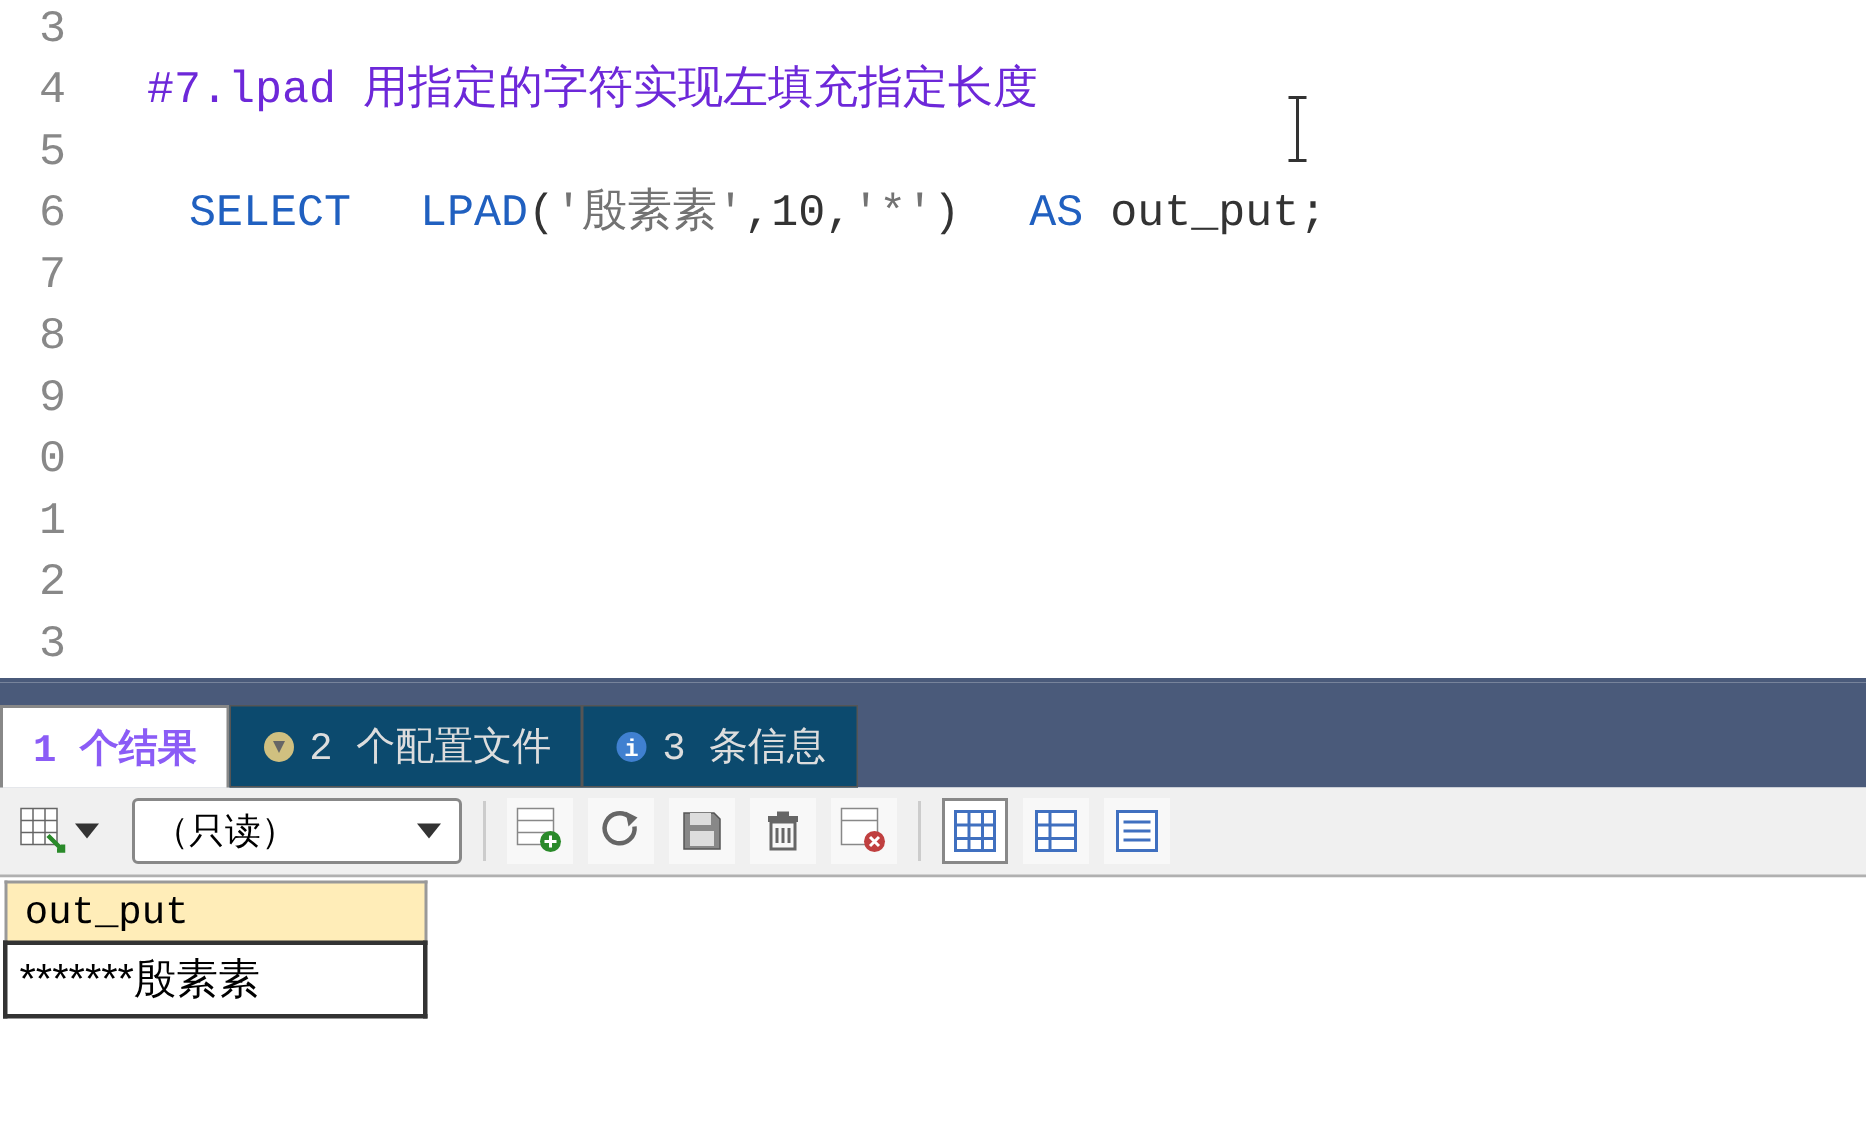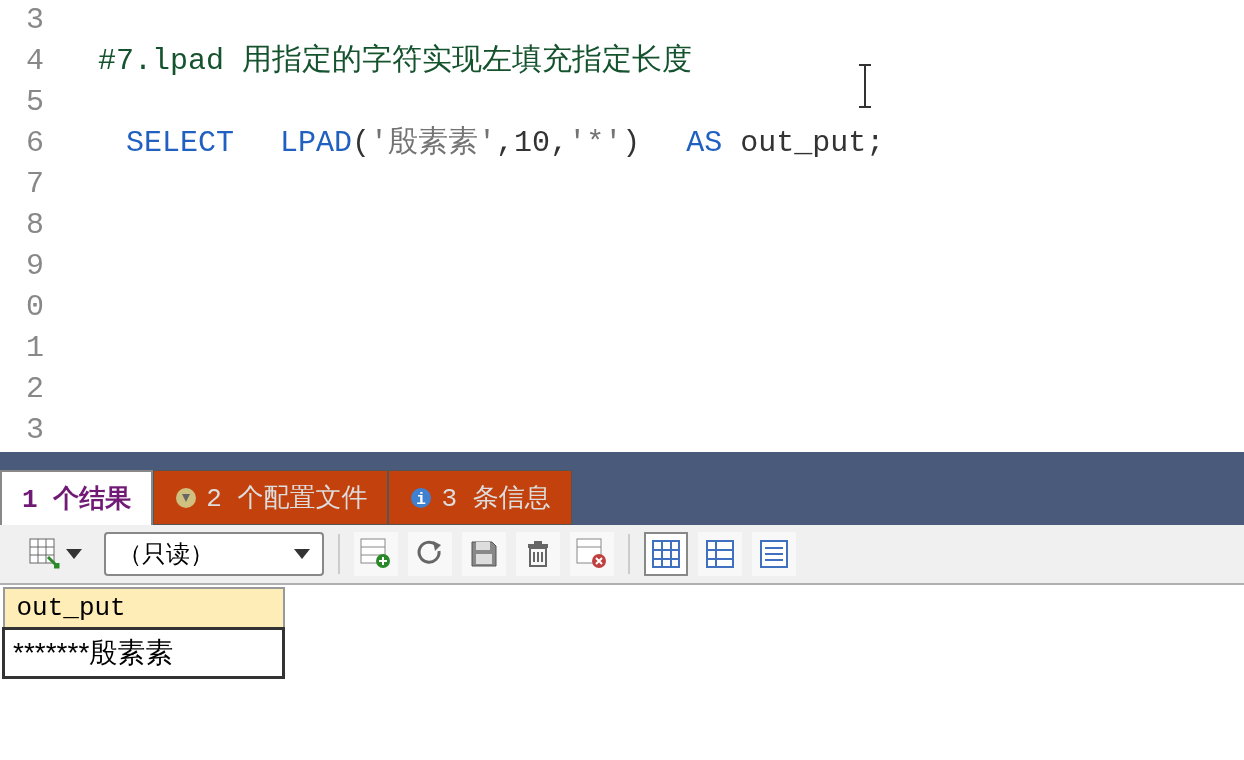--- a/index.html
+++ b/index.html
@@ -41,21 +41,21 @@
       line-height: 41px;
       padding-left: 38px;
       font-family: Consolas, "Courier New", monospace;
       position: relative;
     }
     .code-line {
       height: 41px;
       white-space: pre;
     }
     .comment {
-      color: #14532d;
+      color: #6d28d9;
     }
     .keyword {
       color: #2060c0;
       margin-left: 28px;
     }
     .string {
       color: #737373;
     }
     .normal {
       color: #333;
@@ -97,45 +97,45 @@
       align-items: center;
       padding: 10px 20px;
       font-size: 26px;
       height: 55px;
       cursor: pointer;
       color: #fff;
       gap: 8px;
     }
     .tab.active {
       background: #fff;
-      color: #701a75;
+      color: #8b5cf6;
       font-weight: bold;
       border-top: 2px solid #888;
       border-left: 2px solid #888;
       border-right: 2px solid #888;
     }
     .tab.inactive {
-      background: #c2410c;
+      background: #0c4a6e;
       border: 1px solid #555;
       color: #ddd;
     }
     .tab-icon {
       width: 24px;
       height: 24px;
       display: inline-flex;
       align-items: center;
       justify-content: center;
     }
     .toolbar {
       display: flex;
       align-items: center;
       background: #f0f0f0;
       border-bottom: 2px solid #b0b0b0;
       height: 60px;
-      padding: 0 24px;
+      padding: 0 8px;
       gap: 10px;
     }
     .tb-btn {
       width: 44px;
       height: 44px;
       background: #f8f8f8;
       border: 1px solid transparent;
       display: flex;
       align-items: center;
       justify-content: center;

